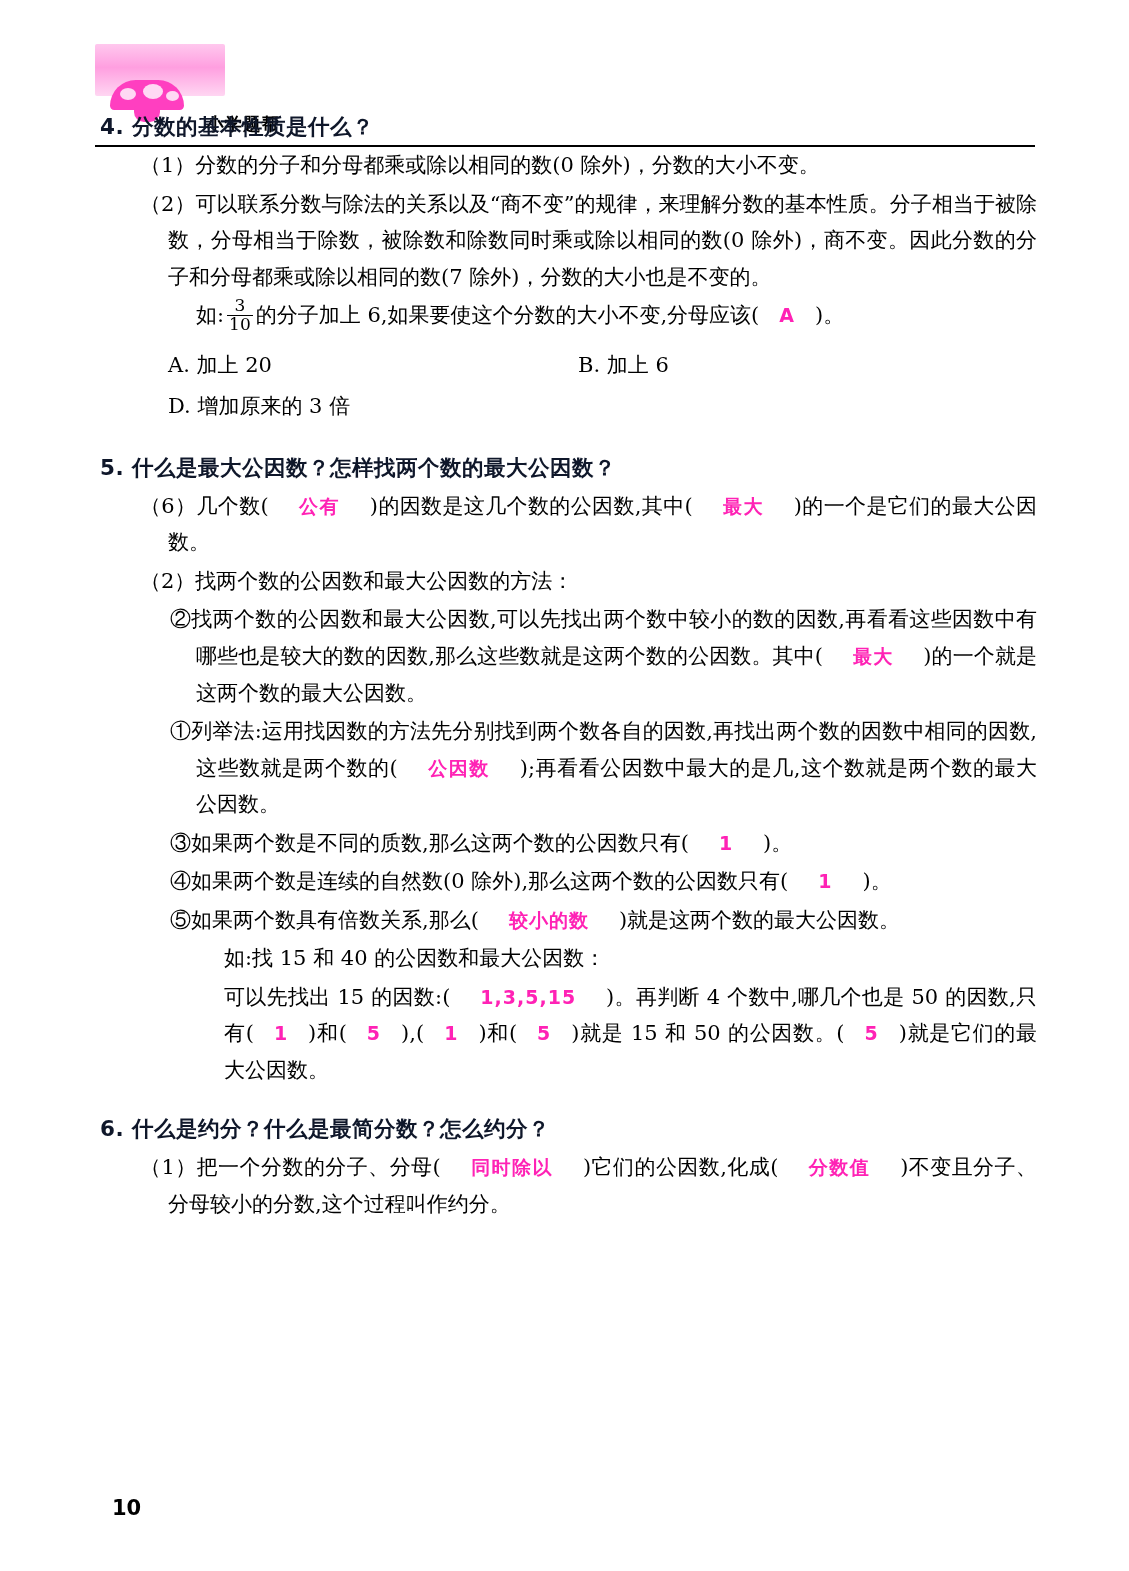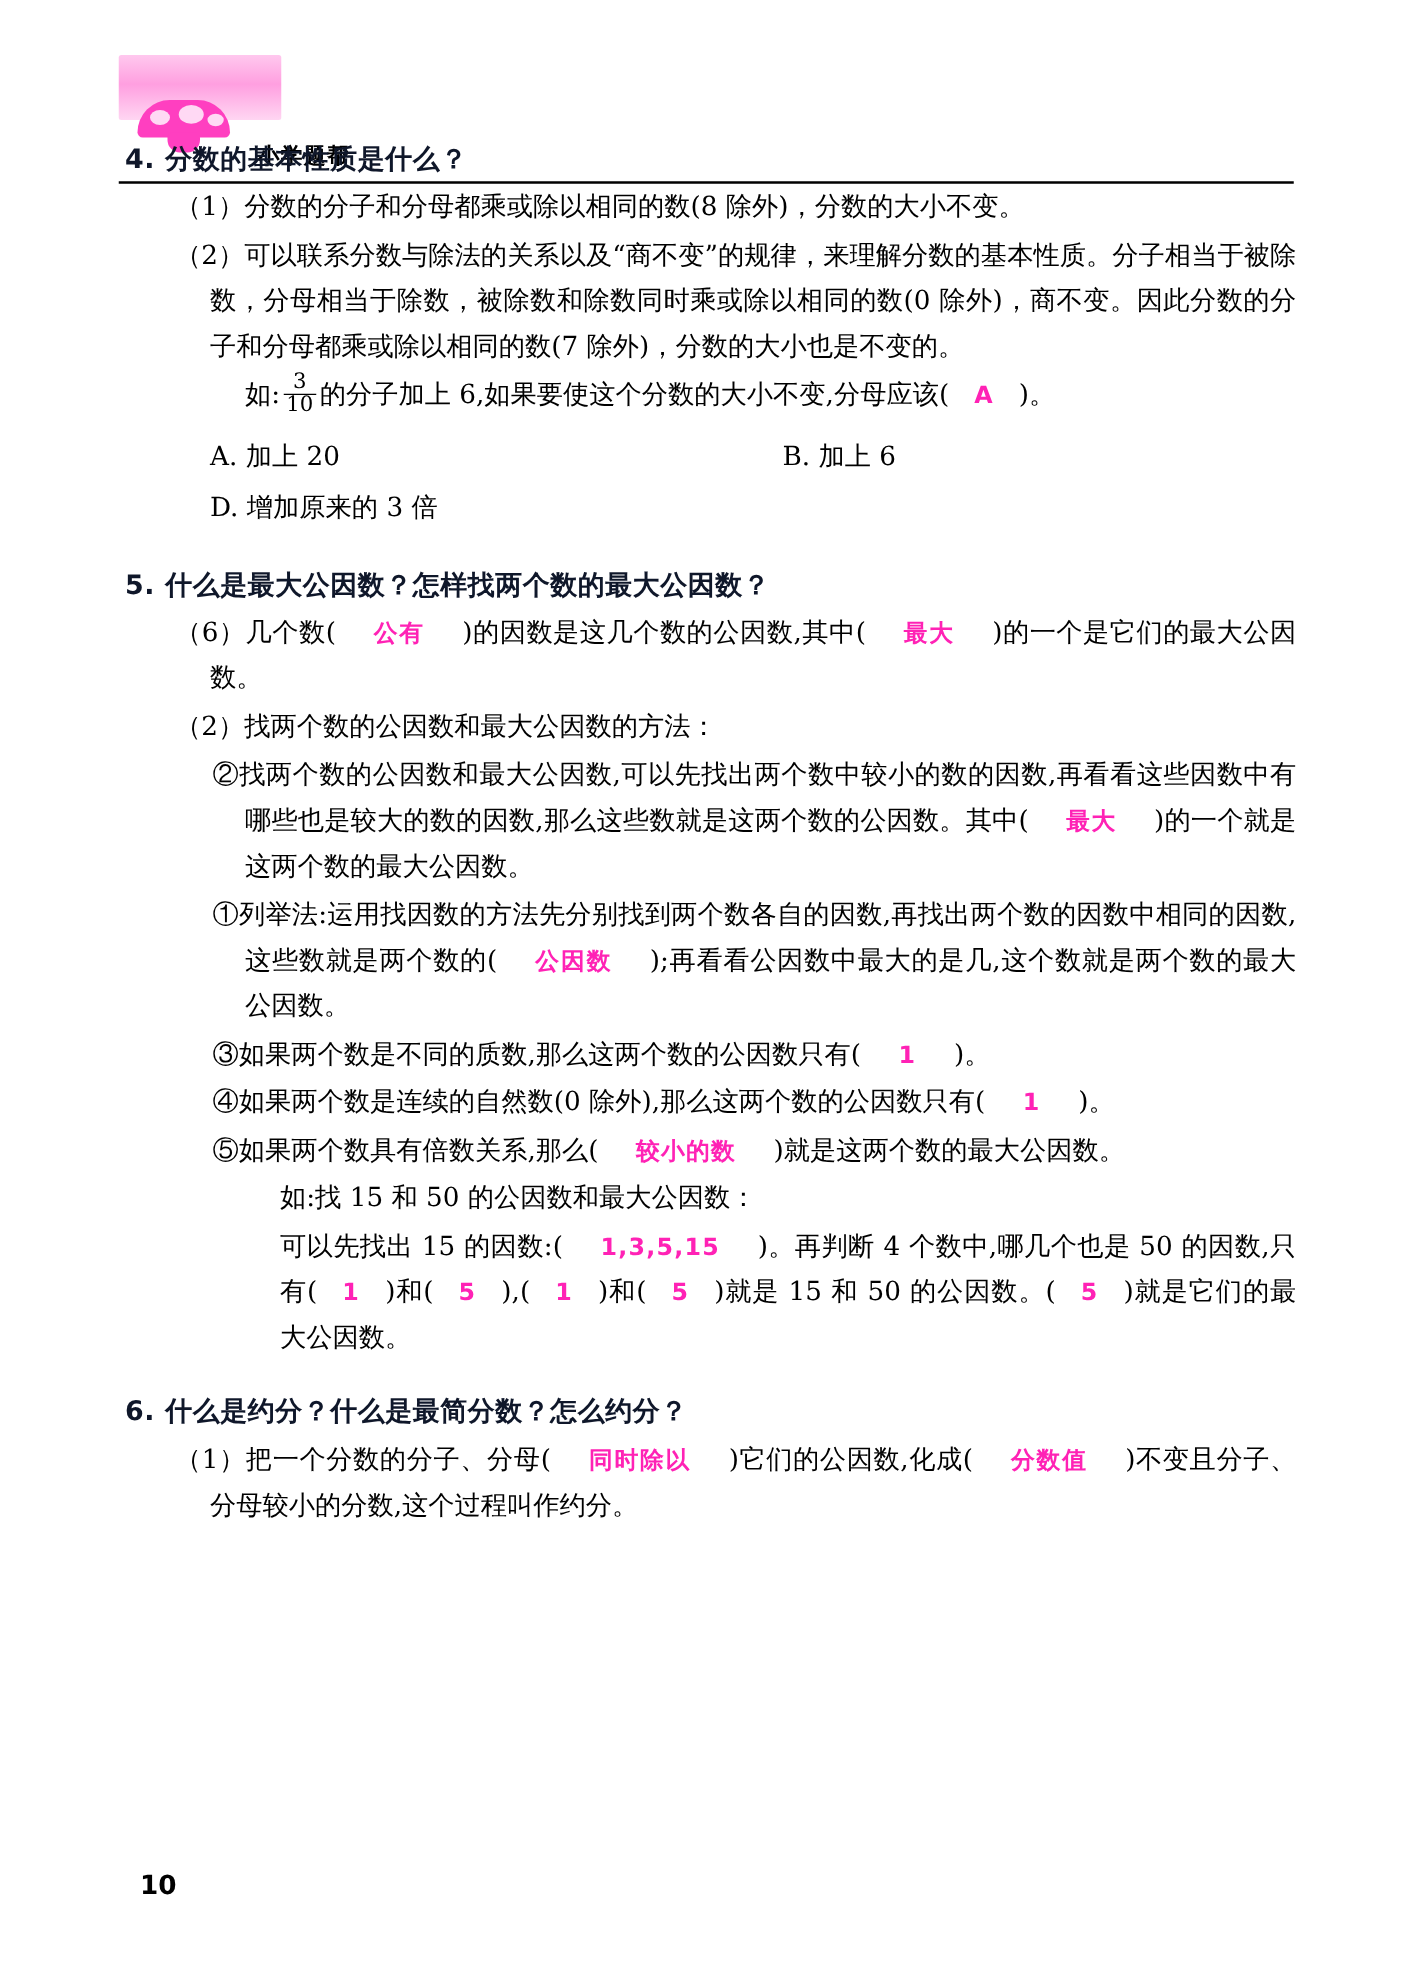--- a/index.html
+++ b/index.html
@@ -163,21 +163,20 @@
 
   
   .choices {
     margin-top: 10px;
     padding-left: 168px;
     font-size: 21px;
     line-height: 1.95;
   }
   .choice-row {
     display: flex;
-    gap: 48px;
   }
   .choice-a { width: 410px; }
 
   
   .pagenum {
     position: absolute;
     left: 112px;
     top: 1496px;
     font-size: 21px;
     font-weight: bold;
@@ -199,21 +198,21 @@
       <div class="stem"></div>
     </div>
     <div class="header-brand">小学题帮</div>
     <div class="header-rule"></div>
   </div>
 
   <div class="content">
 
     <div class="qhead">4. 分数的基本性质是什么？</div>
 
-    <p class="para">（1）分数的分子和分母都乘或除以相同的数(8 除外)，分数的大小不变。</p>
+    <p class="para">（1）分数的分子和分母都乘或除以相同的数(0 除外)，分数的大小不变。</p>
     <p class="para">（2）可以联系分数与除法的关系以及“商不变”的规律，来理解分数的基本性质。分子相当于被除数，分母相当于除数，被除数和除数同时乘或除以相同的数(0 除外)，商不变。因此分数的分子和分母都乘或除以相同的数(7 除外)，分数的大小也是不变的。</p>
 
     <p class="para example">
       <span>如:</span><span class="frac"><span class="num">3</span><span class="den">10</span></span><span>的分子加上 6,如果要使这个分数的大小不变,分母应该(</span><span class="blank wide">A</span><span>)。</span>
     </p>
 
     <div class="choices">
       <div class="choice-row">
         <span class="choice-a">A. 加上 20</span>
         <span>B. 加上 6</span>
@@ -244,21 +243,21 @@
     </p>
 
     <p class="para lvl2">
       <span>④如果两个数是连续的自然数(0 除外),那么这两个数的公因数只有(</span><span class="blank xwide">1</span><span>)。</span>
     </p>
 
     <p class="para lvl2">
       <span>⑤如果两个数具有倍数关系,那么(</span><span class="blank xwide">较小的数</span><span>)就是这两个数的最大公因数。</span>
     </p>
 
-    <p class="para lvl3">如:找 15 和 50 的公因数和最大公因数：</p>
+    <p class="para lvl3">如:找 15 和 40 的公因数和最大公因数：</p>
 
     <p class="para lvl3">
       <span>可以先找出 15 的因数:(</span><span class="blank xwide">1,3,5,15</span><span>)。再判断 4 个数中,哪几个也是 50 的因数,只有(</span><span class="blank wide">1</span><span>)和(</span><span class="blank wide">5</span><span>),(</span><span class="blank wide">1</span><span>)和(</span><span class="blank wide">5</span><span>)就是 15 和 50 的公因数。(</span><span class="blank wide">5</span><span>)就是它们的最大公因数。</span>
     </p>
 
     <div class="qhead second">6. 什么是约分？什么是最简分数？怎么约分？</div>
 
     <p class="para">
       <span>（1）把一个分数的分子、分母(</span><span class="blank xwide">同时除以</span><span>)它们的公因数,化成(</span><span class="blank xwide">分数值</span><span>)不变且分子、分母较小的分数,这个过程叫作约分。</span>
     </p>

